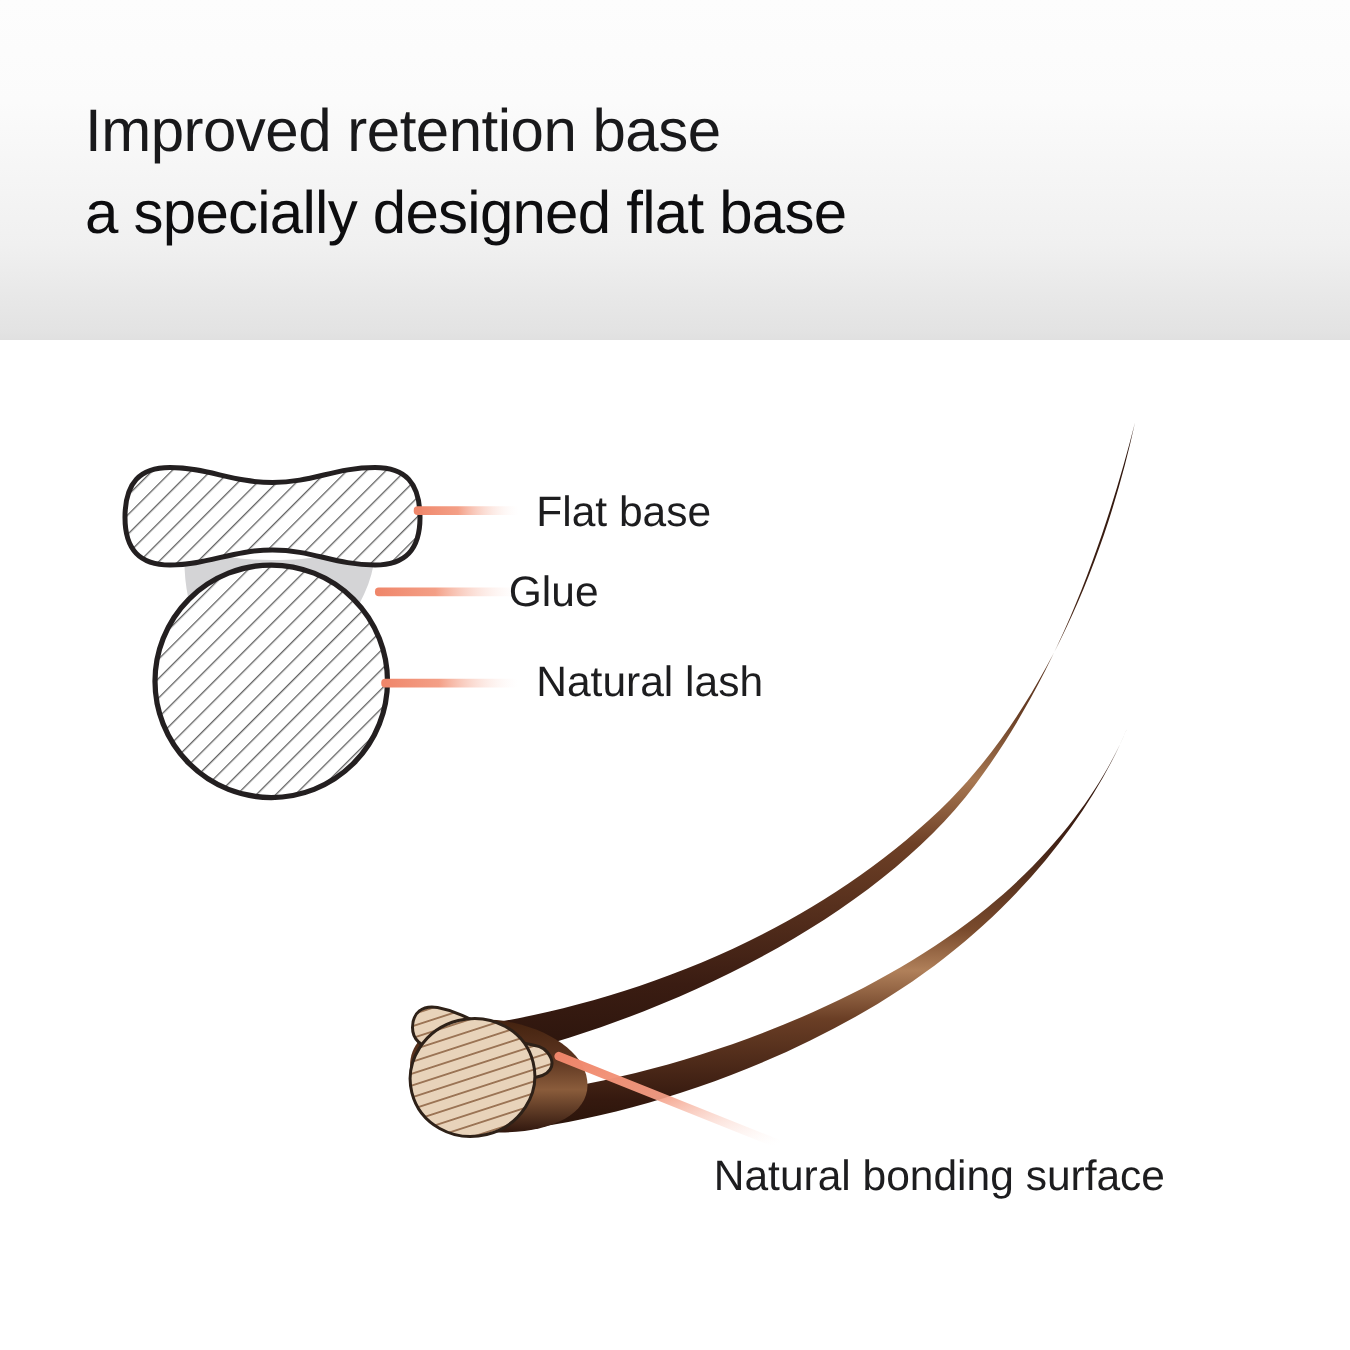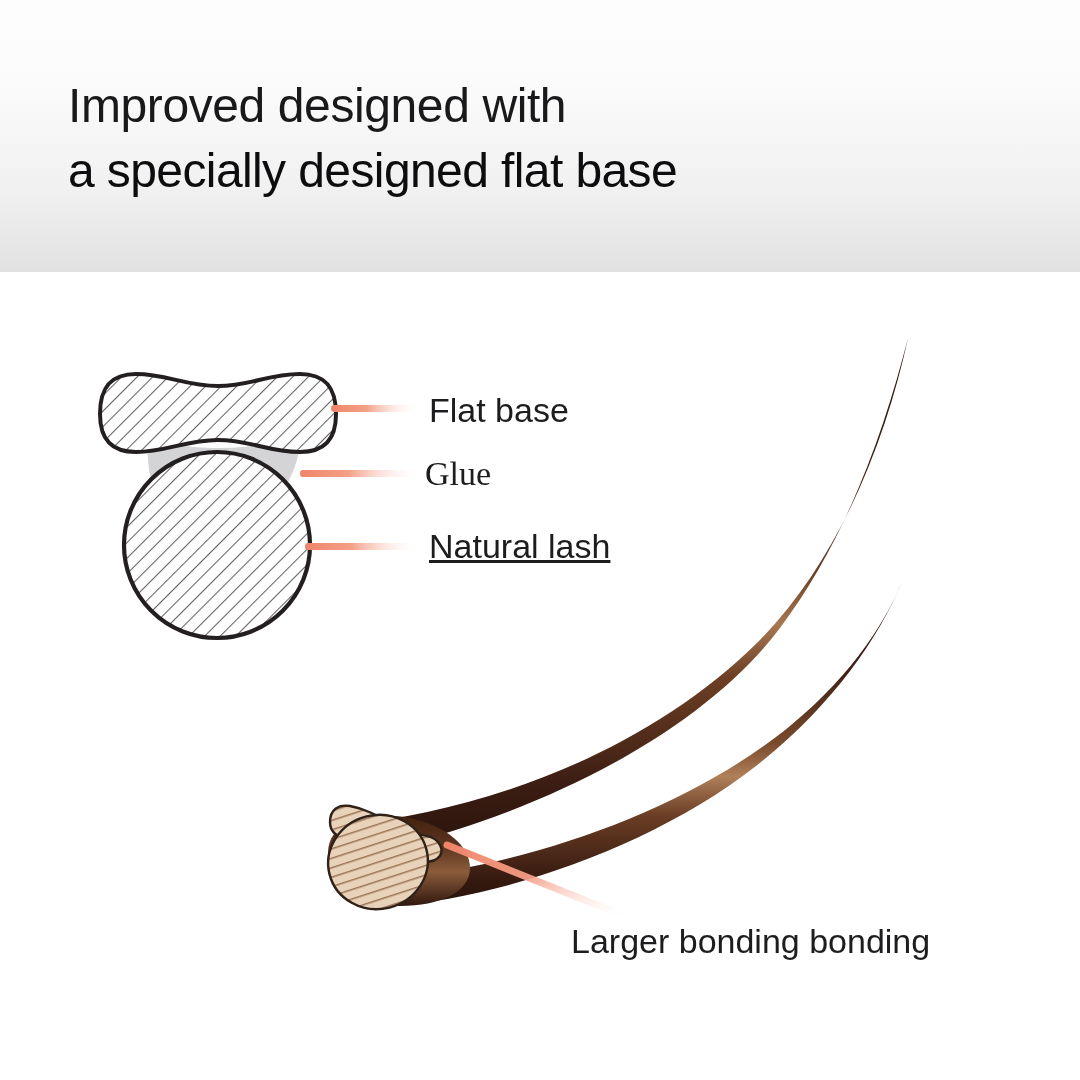--- a/index.html
+++ b/index.html
@@ -59,31 +59,31 @@
   }
   .lbl {
     position: absolute;
     font-size: 34px;
     font-weight: 300;
     color: #1d1d1f;
     letter-spacing: 0px;
     white-space: nowrap;
   }
   #label-flat-lash   { left: 429px; top: 391px; }
-  #label-glue        { left: 425px; top: 455px; font-family: Liberation Serif, serif; }
-  #label-natural-lash{ left: 429px; top: 527px; text-decoration: underline; }
+  #label-glue        { left: 407px; top: 455px; }
+  #label-natural-lash{ left: 429px; top: 527px; }
   #label-bonding     { left: 571px; top: 922px; }
 </style>
 </head>
 <body>
 
 <div id="stage">
 
   <div id="header-band">
-    <div id="title-line-1">Improved designed with</div>
+    <div id="title-line-1">Improved retention base</div>
     <div id="title-line-2">a specially designed flat base</div>
   </div>
 
   <svg id="diagram" viewBox="0 0 1080 1080">
     <defs>
 
       <pattern id="hatchDiag" width="11" height="11" patternUnits="userSpaceOnUse" patternTransform="rotate(45)">
         <line x1="0" y1="0" x2="0" y2="11" stroke="#3f3f3f" stroke-width="2.1"></line>
       </pattern>
       <pattern id="hatchBase" width="9" height="9" patternUnits="userSpaceOnUse" patternTransform="rotate(72)">
@@ -247,15 +247,15 @@
       <rect x="331" y="405" width="84" height="7" rx="3" fill="url(#leadGrad)"></rect>
       <rect x="300" y="470" width="115" height="7" rx="3" fill="url(#leadGrad)"></rect>
       <rect x="305" y="543" width="110" height="7" rx="3" fill="url(#leadGrad)"></rect>
       <line x1="447" y1="845" x2="622" y2="915" stroke="url(#leadGradDiag)" stroke-width="7" stroke-linecap="round"></line>
     </g>
   </svg>
 
   <div class="lbl" id="label-flat-lash">Flat base</div>
   <div class="lbl" id="label-glue">Glue</div>
   <div class="lbl" id="label-natural-lash">Natural lash</div>
-  <div class="lbl" id="label-bonding">Larger bonding bonding</div>
+  <div class="lbl" id="label-bonding">Natural bonding surface</div>
 
 </div>
 
 </body></html>

